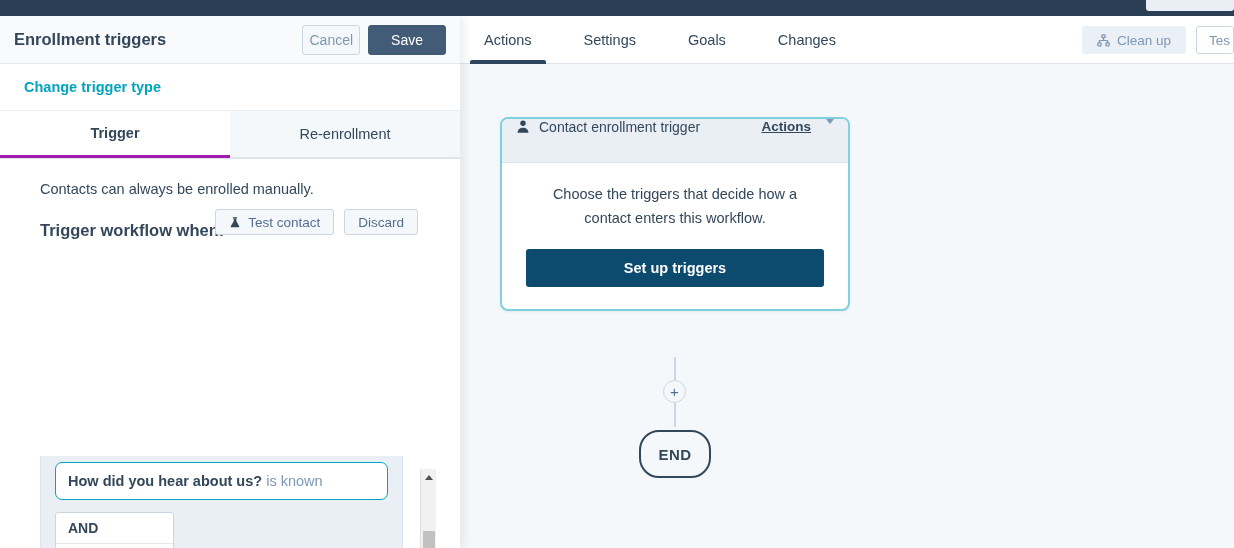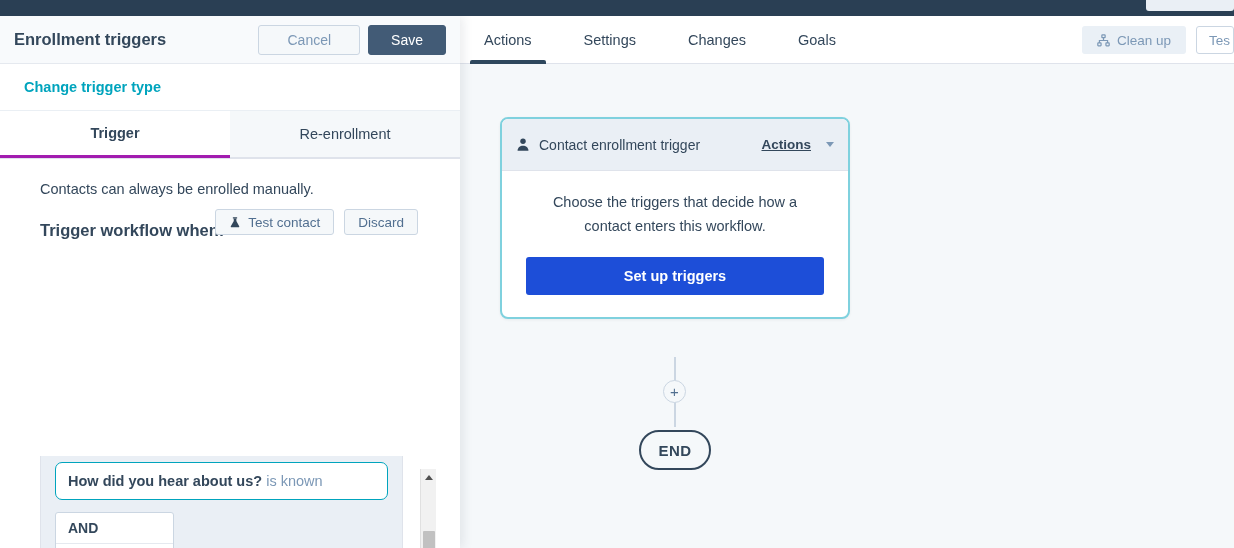--- a/index.html
+++ b/index.html
@@ -131,26 +131,26 @@
     left: 500px;
     top: 53px;
     width: 350px;
     background: #ffffff;
     border: 2px solid #7fd1de;
     border-radius: 8px;
     overflow: hidden;
     box-shadow: 0 1px 3px rgba(0,0,0,0.06);
   }
   .tc-header {
-    height: 52px;
+    height: 44px;
     background: #eaeff5;
     border-bottom: 1px solid #dfe3eb;
     display: flex;
-    align-items: center;
-    padding: 12px 14px;
+    align-items: flex-start;
+    padding: 0 14px;
     gap: 9px;
   }
   .tc-header-title {
     font-size: 14px;
     color: #33475b;
     flex: 1;
   }
   .tc-actions {
     font-size: 13.5px;
     color: #33475b;
@@ -176,21 +176,21 @@
     line-height: 1.65;
     color: #33475b;
     margin-bottom: 18px;
     padding: 0 6px;
   }
   .btn-orange {
     display: block;
     width: 100%;
     height: 38px;
     line-height: 38px;
-    background: #1d4ed8;
+    background: #0c4a6e;
     color: #ffffff;
     font-size: 14.5px;
     font-weight: bold;
     border: none;
     border-radius: 3px;
     cursor: pointer;
     font-family: "Liberation Sans", sans-serif;
   }
 
   .connector {
@@ -212,21 +212,21 @@
     color: #516f90;
     font-size: 15px;
     line-height: 21px;
     text-align: center;
     cursor: pointer;
   }
   .end-node {
     position: absolute;
     left: 639px;
     top: 366px;
-    width: 72px; height: 40px;
+    width: 72px; height: 48px;
     border: 2px solid #33475b;
     border-radius: 20px;
     background: #f5f8fa;
     color: #33475b;
     font-size: 15px;
     font-weight: bold;
     display: flex;
     align-items: center;
     justify-content: center;
     letter-spacing: 0.4px;
@@ -251,21 +251,21 @@
     padding: 0 14px 0 14px;
   }
   .panel-title {
     flex: 1;
     font-size: 16.5px;
     font-weight: bold;
     color: #33475b;
   }
   .btn-cancel {
     height: 30px;
-    padding: 0 28px;
+    padding: 0 6px;
     border: 1px solid #cbd6e2;
     border-radius: 3px;
     background: #f5f8fa;
     color: #7c98b6;
     font-size: 14px;
     cursor: pointer;
     font-family: "Liberation Sans", sans-serif;
     margin-right: 8px;
   }
   .btn-save {
@@ -449,24 +449,24 @@
 
     <div class="wf-nav">
       <div class="wf-tabs">
         <div class="wf-tab active">
           <span>Actions</span>
         </div>
         <div class="wf-tab">
           <span>Settings</span>
         </div>
         <div class="wf-tab">
+          <span>Goals</span>
+        </div>
+        <div class="wf-tab">
           <span>Changes</span>
-        </div>
-        <div class="wf-tab">
-          <span>Goals</span>
         </div>
       </div>
 
       <div class="wf-actions-right">
         <div class="btn-light noborder">
           <span>
             <svg width="13" height="13" viewBox="0 0 16 16" fill="none" stroke="#7c98b6" stroke-width="1.5">
               <rect x="6" y="1" width="4" height="3.5" rx="0.6"></rect>
               <rect x="1" y="11" width="4" height="3.5" rx="0.6"></rect>
               <rect x="11" y="11" width="4" height="3.5" rx="0.6"></rect>

